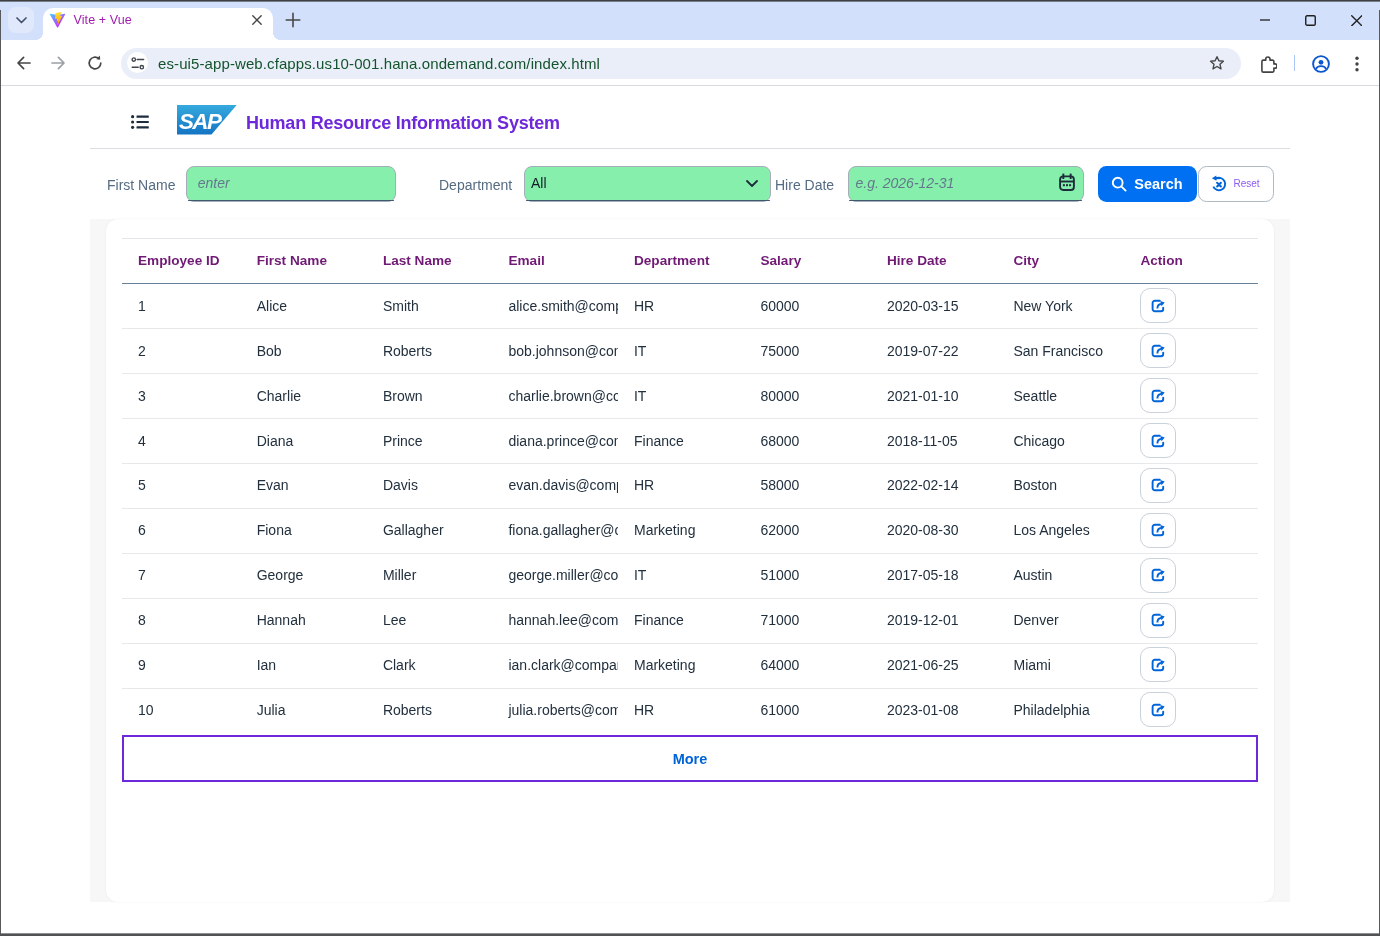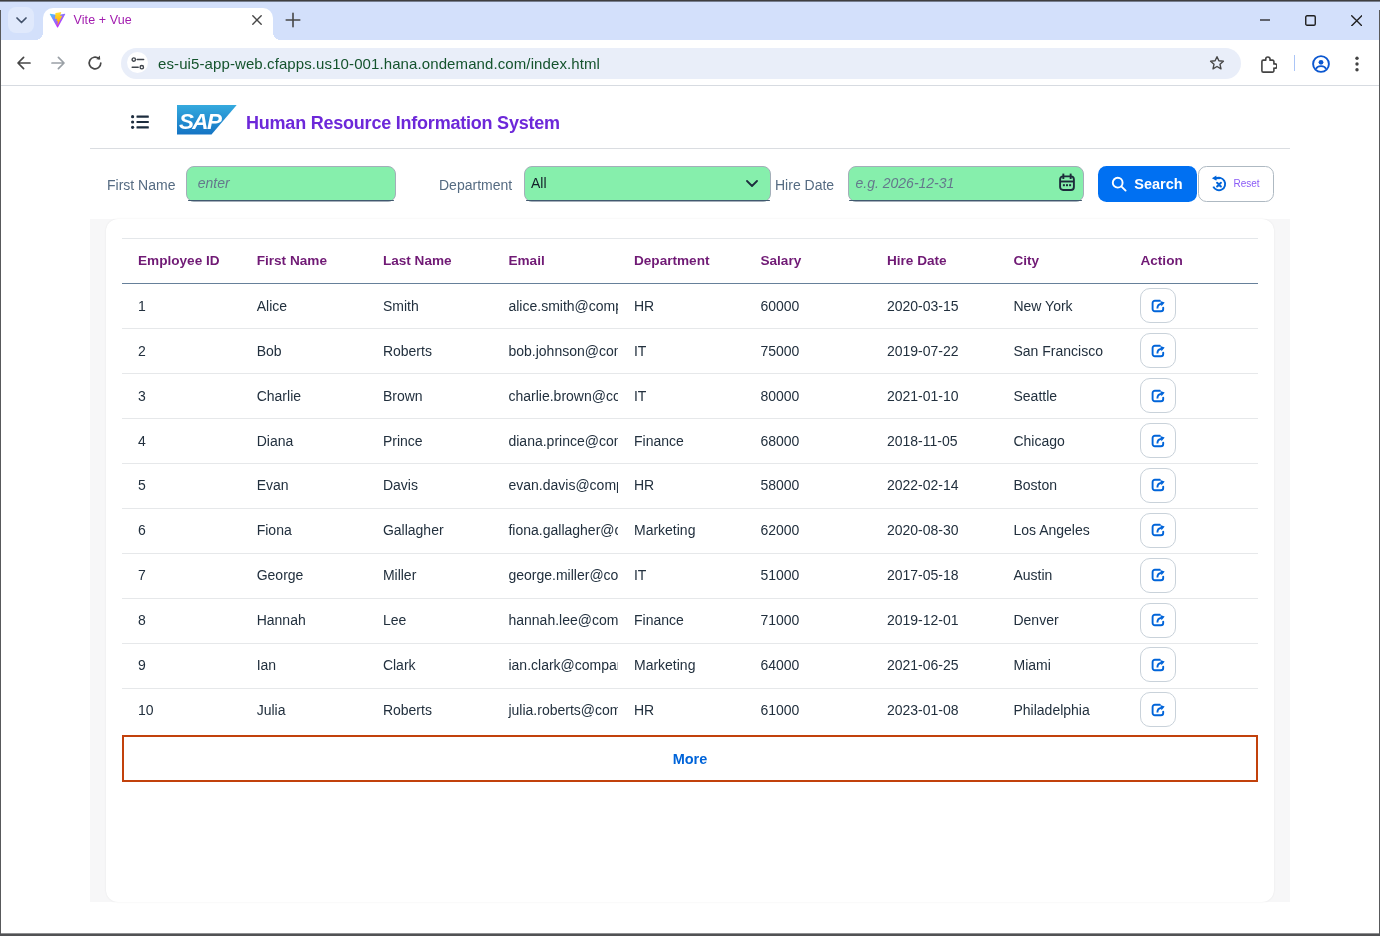--- a/index.html
+++ b/index.html
@@ -34,21 +34,21 @@
 #page { left:90px; top:219px; width:1200px; height:683px; background:#f7f7f8; }
 #card { left:106px; top:219px; width:1168px; height:683px; background:#fff; border-radius:12px; box-shadow:0 0 2px rgba(0,0,0,0.08); }
 
 #tbl { left:122px; top:238px; width:1136px; }
 .trow { display:grid; grid-template-columns:118.7px 126.2px 125.6px 125.5px 126.5px 126.5px 126.5px 127px 133.5px; align-items:center; height:44.9px; font-size:14px; color:#22303e; }
 .rline { position:absolute; left:0; width:1136px; height:1px; background:#e6e8ea; }
 .trow > div { padding-left:16px; white-space:nowrap; }
 #thead { height:45.4px; font-weight:bold; color:#701a75; font-size:13.6px; }
 .clip { width:109.5px; overflow:hidden; }
 .abtn { width:36px; height:35px; border:1px solid #c9d2da; border-radius:10px; background:#fff; display:flex; align-items:center; justify-content:center; }
-#morebar { left:122px; top:735px; width:1136px; height:47px; border:2px solid #c2410c; background:#fff; display:flex; align-items:center; justify-content:center; }
+#morebar { left:122px; top:735px; width:1136px; height:47px; border:2px solid #6d28d9; background:#fff; display:flex; align-items:center; justify-content:center; }
 #morebar span { color:#0064d9; font-weight:bold; font-size:14.5px; }
 
 #botline { left:0; top:933px; width:1380px; height:1px; background:#8f9092; }
 #botbar { left:0; top:934px; width:1380px; height:2px; background:#515254; }
 #bleft { left:0; top:10px; width:1px; height:924px; background:#58595b; }
 #bright { left:1379px; top:10px; width:1px; height:924px; background:#58595b; }
 </style>
 </head>
 <body>
 <div class="abs" id="tabstrip"></div>

